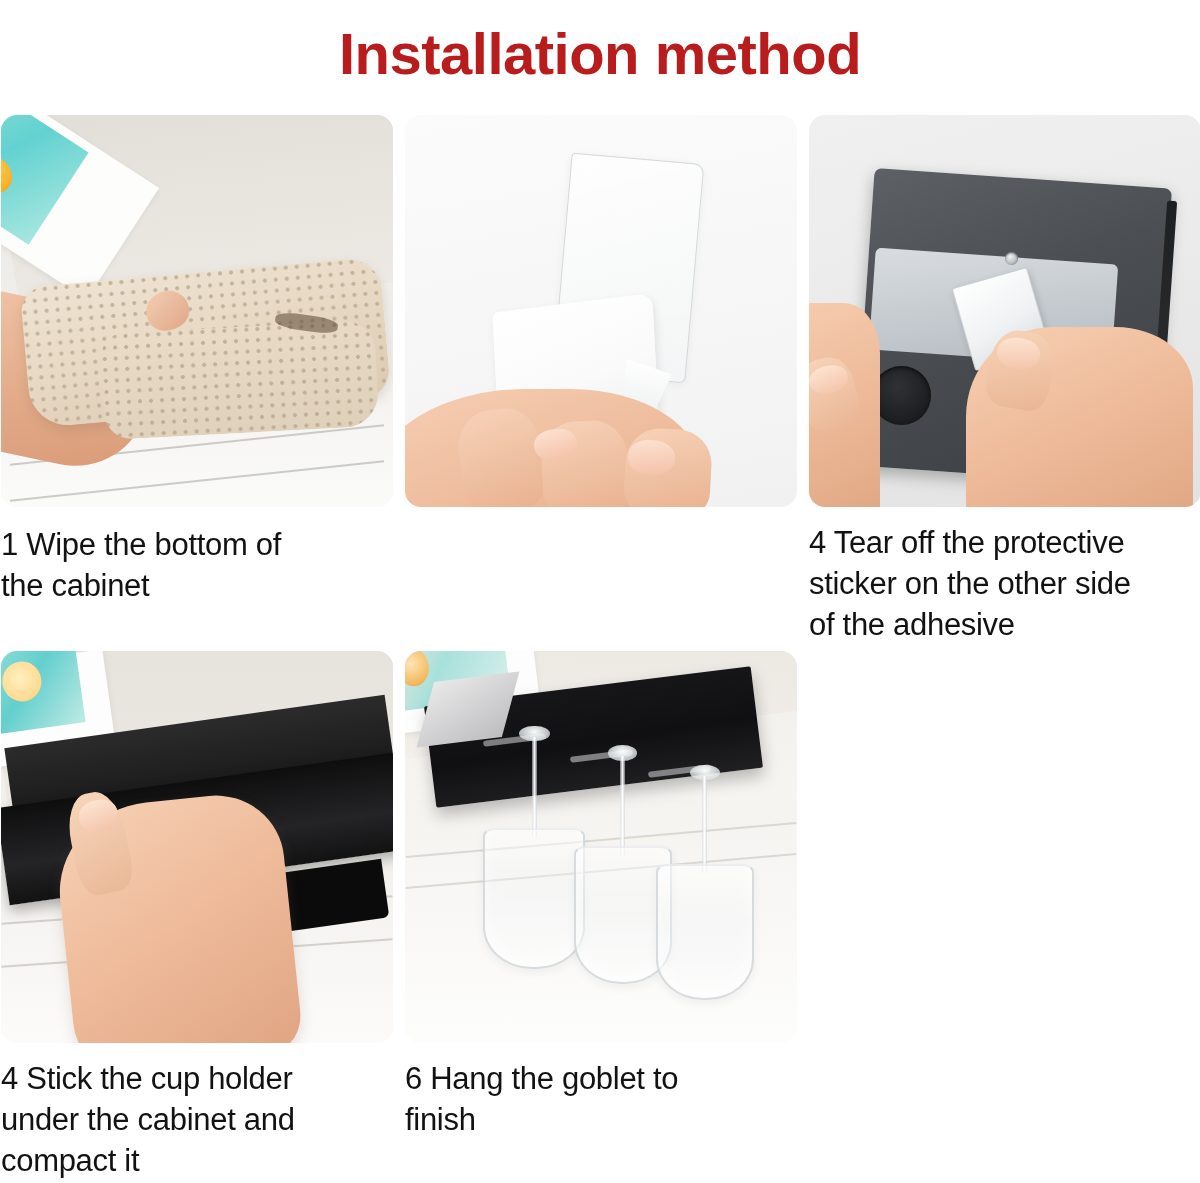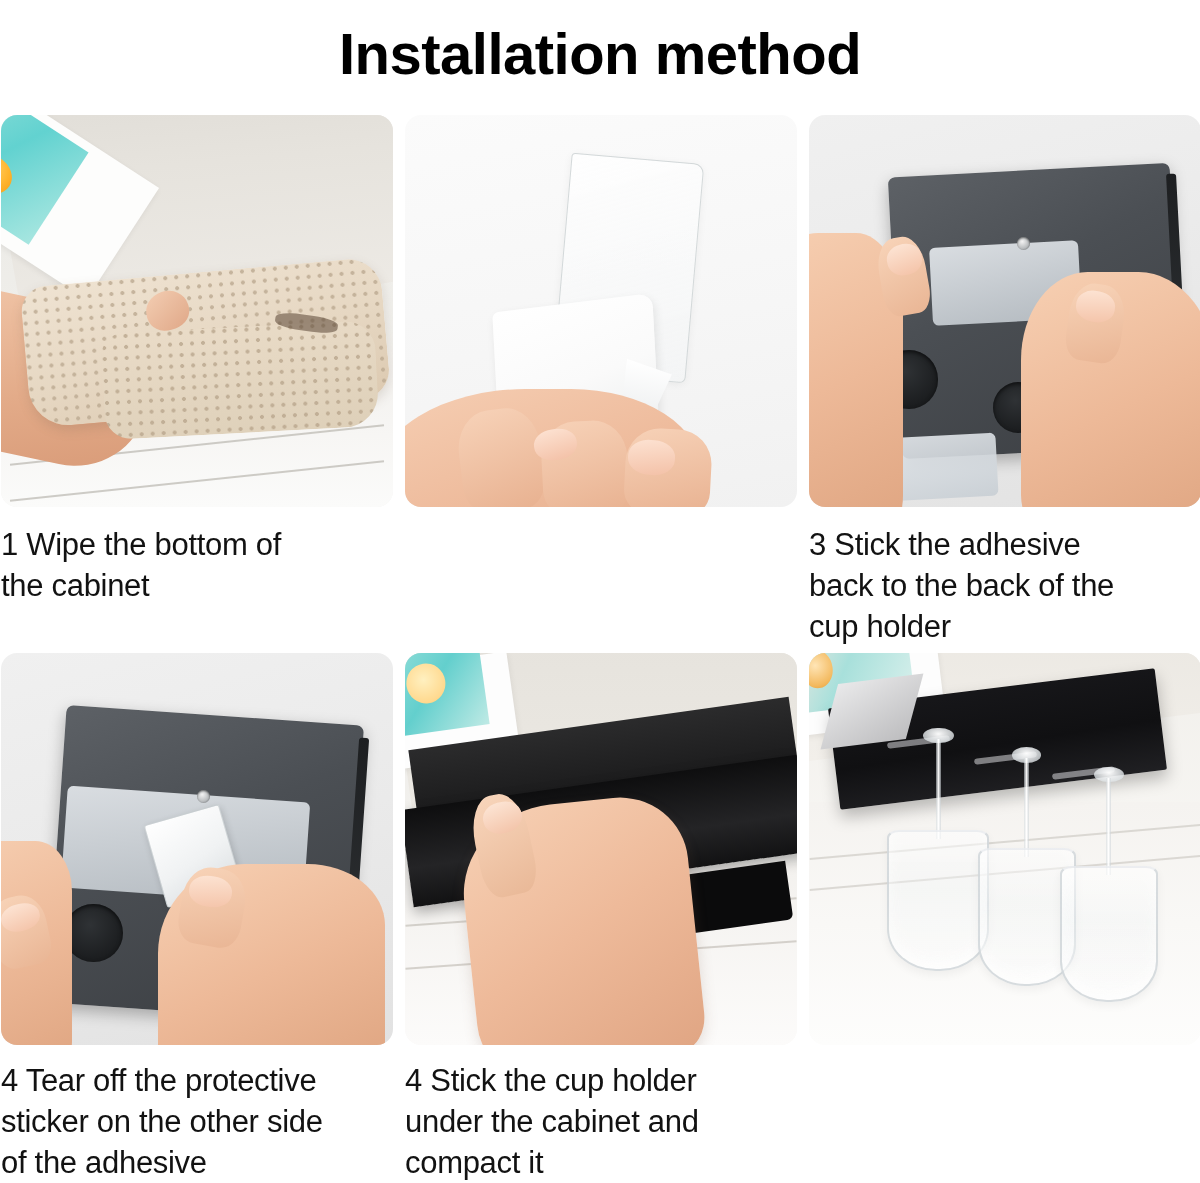--- a/index.html
+++ b/index.html
@@ -22,21 +22,21 @@
   
   .title {
     position: absolute;
     top: 20px;
     left: 0;
     width: 1200px;
     text-align: center;
     font-size: 58px;
     font-weight: bold;
     letter-spacing: -0.5px;
-    color: #000000;
+    color: #b91c1c;
     font-family: "Liberation Sans", sans-serif;
   }
 
   
   .grid {
     position: absolute;
     top: 115px;
     left: 0;
     width: 1200px;
     display: grid;
@@ -420,41 +420,20 @@
         <div class="peeltip"></div>
         <div class="hand"></div>
         <div class="f1"></div>
         <div class="f2"></div>
         <div class="f3"></div>
         <div class="nail1"></div>
         <div class="nail2"></div>
       </div>
     </div>
 
-    <div class="cell">
-      <div class="photo prack p3">
-        <div class="plate">
-          <div class="rim"></div>
-        </div>
-        <div class="adh"></div>
-        <div class="adh adh2"></div>
-        <div class="hole"></div>
-        <div class="cut"></div>
-        <div class="cut cut2"></div>
-        <div class="handL"></div>
-        <div class="handR"></div>
-        <div class="fin fin-a"></div>
-        <div class="fin fin-b"></div>
-        <div class="nl nl-a"></div>
-        <div class="nl nl-b"></div>
-      </div>
-      <div class="caption">3 Stick the adhesive
-back to the back of the
-cup holder</div>
-    </div>
 
     <div class="cell row2">
       <div class="photo prack p4">
         <div class="plate">
           <div class="rim"></div>
         </div>
         <div class="adh"></div>
         <div class="hole"></div>
         <div class="cut"></div>
         <div class="tab"></div>
@@ -512,16 +491,18 @@
           <div class="foot"></div>
           <div class="stem"></div>
           <div class="bowl"></div>
         </div>
         <div class="glass" style="left:64%;top:32%;width:25%;height:56%;">
           <div class="foot"></div>
           <div class="stem"></div>
           <div class="bowl"></div>
         </div>
       </div>
+      <div class="caption">6 Hang the goblet to
+finish</div>
     </div>
 
   </div>
 </div>
 
 </body></html>

